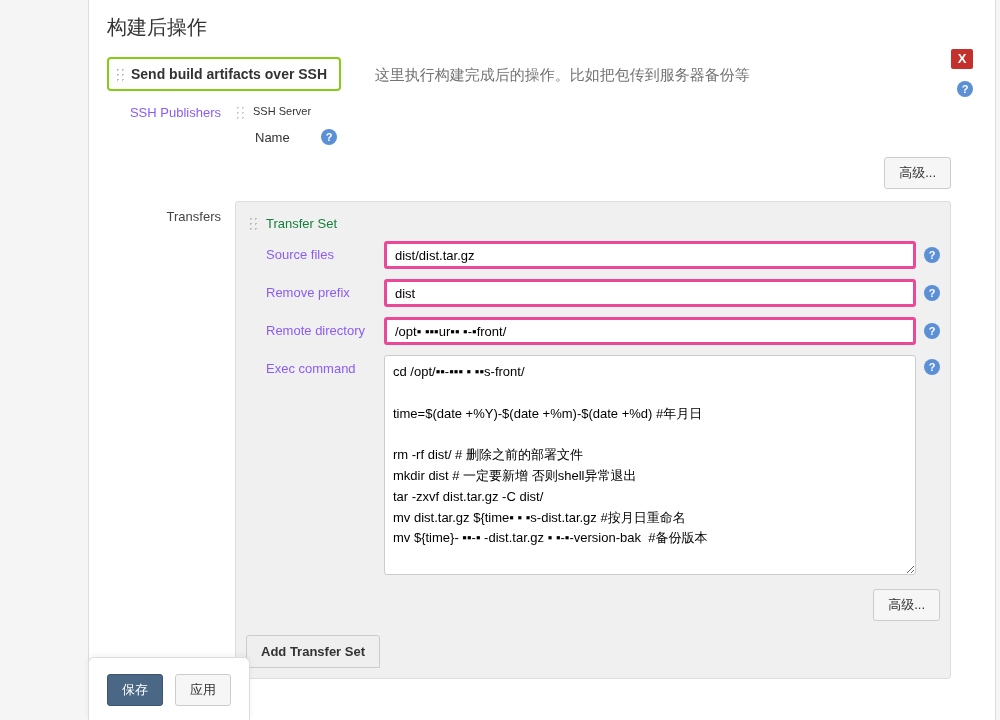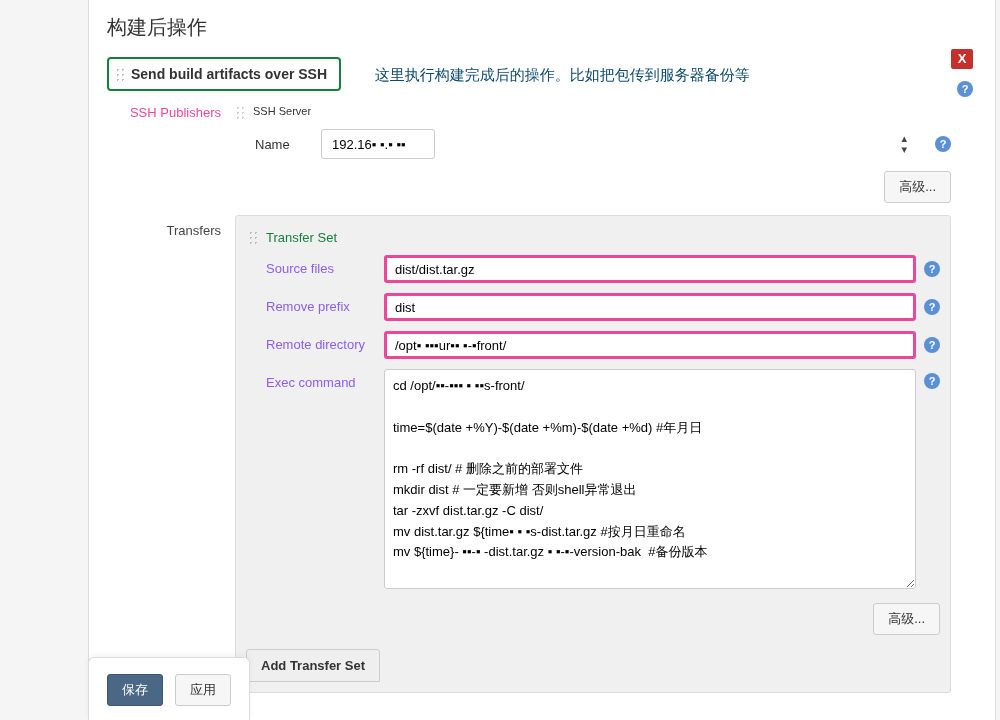--- a/index.html
+++ b/index.html
@@ -26,21 +26,21 @@
       font-size: 20px;
       font-weight: 500;
       padding: 14px 18px 16px 18px;
       color: #333;
     }
     .section {
       margin: 0 18px;
       position: relative;
     }
     .section-header {
-      border: 2px solid #15803d;
+      border: 2px solid #84cc16;
       border-radius: 4px;
       padding: 7px 12px 7px 22px;
       display: inline-block;
       position: relative;
       background: #fff;
     }
     .section-header .drag-handle {
       position: absolute;
       left: 6px;
       top: 50%;
@@ -49,21 +49,21 @@
       height: 14px;
       background:
         radial-gradient(circle, #bbb 1px, transparent 1px) 0 0 / 5px 5px;
     }
     .section-header-title {
       font-size: 14px;
       font-weight: 700;
       color: #333;
     }
     .annotation {
-      color: #0c4a6e;
+      color: #737373;
       font-size: 15px;
       margin-left: 30px;
       vertical-align: middle;
     }
     .x-close {
       position: absolute;
       top: -8px;
       right: 4px;
       background: #c4302b;
       color: #fff;
@@ -98,21 +98,21 @@
     .body-wrap {
       display: flex;
       margin-top: 12px;
       padding-right: 26px;
     }
     .left-col {
       width: 128px;
       text-align: right;
       padding-right: 14px;
       padding-top: 2px;
-      color: #ec4899;
+      color: #8b5cf6;
       font-size: 13px;
     }
     .left-col-label {
       display: block;
     }
     .right-col {
       flex: 1;
     }
     .ssh-server-block {
       background: #fff;
@@ -329,26 +329,20 @@
         <span class="left-col-label">SSH Publishers</span>
       </div>
       <div class="right-col">
         <div class="ssh-server-block">
           <div class="ssh-title">
             <span class="mini-drag"></span>
             <span>SSH Server</span>
           </div>
           <div class="name-row">
             <div class="label">Name</div>
-            <div class="select-wrap">
-              <select class="name-select">
-                <option>192.16▪ ▪.▪ ▪▪</option>
-              </select>
-              <span class="select-caret">▴<br>▾</span>
-            </div>
             <span class="help-icon">?</span>
           </div>
           <div class="adv-row">
             <button class="btn">高级...</button>
           </div>
         </div>
       </div>
     </div>
 
     <div class="transfers-row" style="padding-right:26px;">

